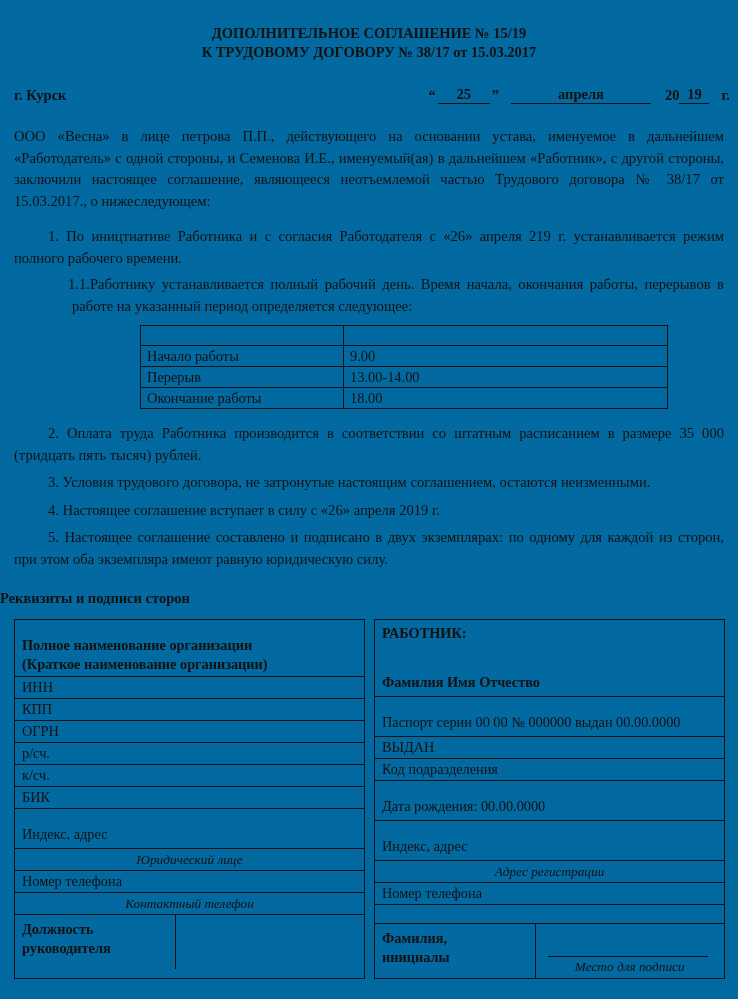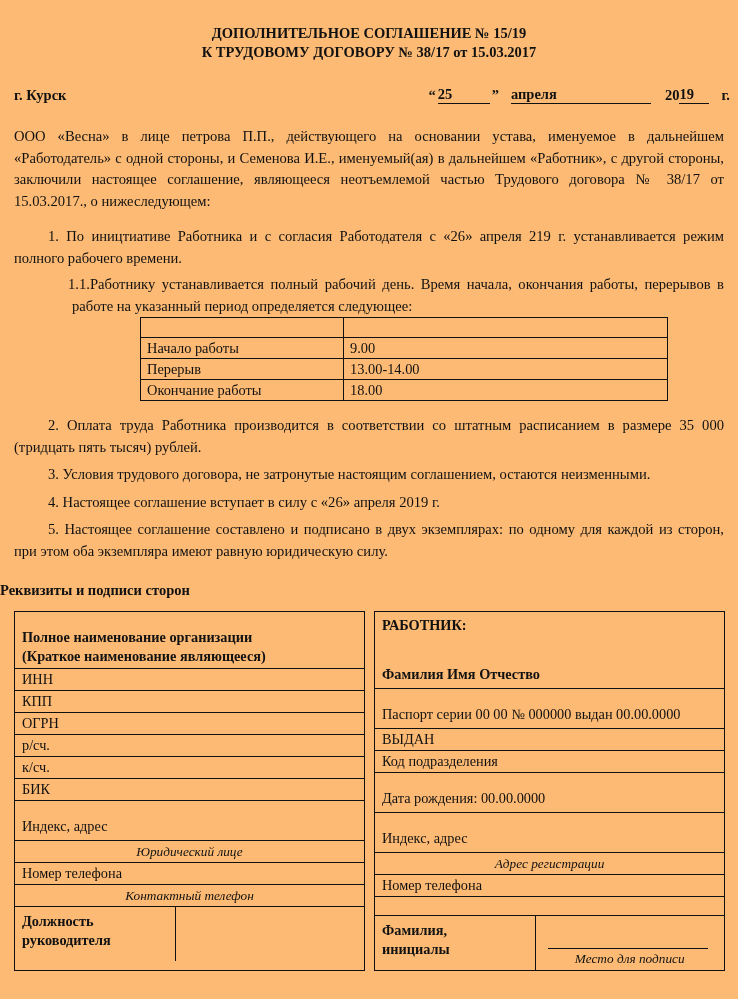--- a/index.html
+++ b/index.html
@@ -8,21 +8,21 @@
     background: #ffffff;
   }
   body {
     font-family: "Liberation Serif", "DejaVu Serif", serif;
     color: #111111;
   }
   .page {
     position: relative;
     width: 738px;
     height: 999px;
-    background: #fdba74;
+    background: #0369a1;
     overflow: hidden;
     box-sizing: border-box;
     padding: 0;
   }
 
   
   .doc-header {
     text-align: center;
     font-weight: bold;
     font-size: 14.5px;
@@ -51,20 +51,21 @@
   .city { white-space: nowrap; }
   .dateline {
     display: flex;
     align-items: flex-end;
     gap: 0px;
     font-size: 14.5px;
   }
   .quote-open, .quote-close { padding: 0 2px; }
   .fill {
     border-bottom: 1.3px solid #111;
+    text-align: center;
     display: inline-block;
   }
   .fill.day { width: 52px; }
   .fill.month { width: 140px; margin-left: 10px; margin-right: 12px; }
   .fill.year2 { width: 30px; }
   .yr-prefix { margin-left: 2px; }
   .g-suffix { margin-left: 12px; }
 
   
   .body-text {
@@ -90,20 +91,21 @@
     font-size: 14.6px;
     line-height: 21.5px;
     text-align: justify;
     text-indent: -4px;
     padding-left: 32px;
   }
   .subclause .num { margin-right: 0; }
 
   
   .schedule-wrap {
+    margin-top: 8px;
     padding-left: 140px;
     padding-right: 70px;
   }
   table.schedule {
     border-collapse: collapse;
     width: 528px;
     font-size: 14.4px;
   }
   table.schedule td {
     border: 1.1px solid #111;
@@ -263,21 +265,21 @@
   <div class="clause tight">4.   Настоящее соглашение вступает в силу с «26» апреля 2019  г.</div>
   <div class="clause tight">5.   Настоящее соглашение составлено и подписано в двух экземплярах: по одному для каждой из сторон, при этом оба экземпляра имеют равную юридическую силу.</div>
 
   <div class="req-heading">Реквизиты и подписи сторон</div>
 
   <div class="parties">
 
     <div class="party">
       <div class="prow namegroup">
         <div>Полное наименование организации</div>
-        <div>(Краткое наименование являющееся)</div>
+        <div>(Краткое наименование организации)</div>
       </div>
       <div class="prow">ИНН</div>
       <div class="prow">КПП</div>
       <div class="prow">ОГРН</div>
       <div class="prow">р/сч.</div>
       <div class="prow">к/сч.</div>
       <div class="prow">БИК</div>
       <div class="prow tall">Индекс, адрес</div>
       <div class="prow italic-center">Юридический лице</div>
       <div class="prow">Номер телефона</div>

